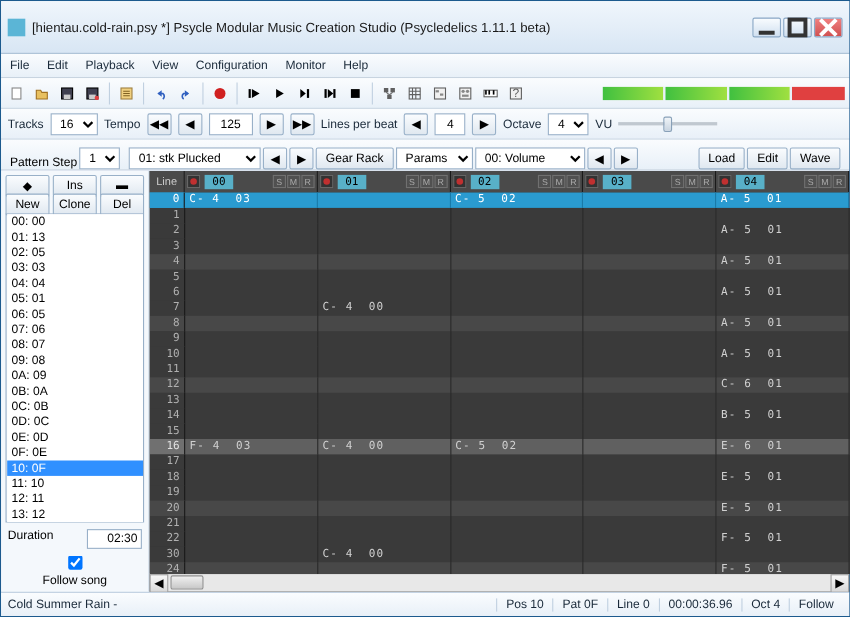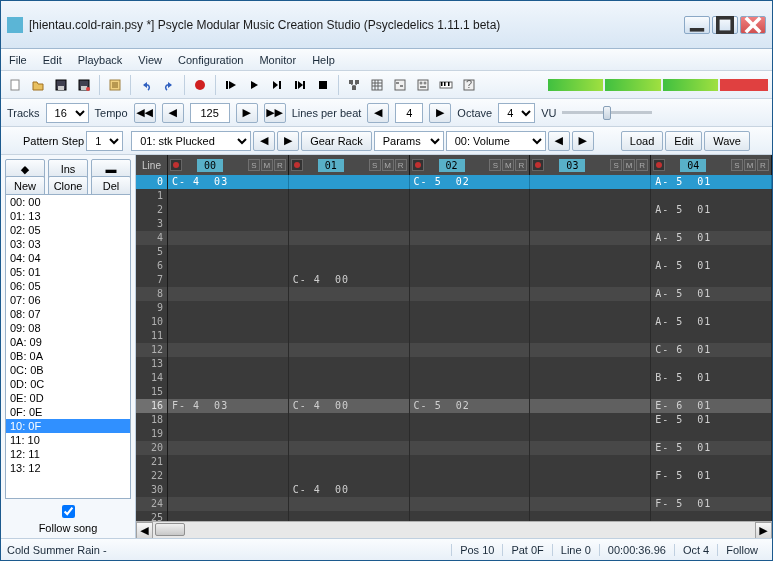--- a/index.html
+++ b/index.html
@@ -20,39 +20,39 @@
 .vu { flex: 0 0 220px; height: 12px; margin-left: auto; display: flex; }
 .vu .g { flex: 1; background: linear-gradient(90deg, #40c040, #a0e040); border-right: 2px solid #e8f0f8; }
 .vu .r { width: 48px; background: #e04040; }
 .paramsbar { height: 28px; background: linear-gradient(#fafcfe, #e8f0f8); display: flex; align-items: center; padding: 0 6px; gap: 6px; border-bottom: 1px solid #c8d4e0; }
 .paramsbar label { color: #1a2a3a; text-align: center; }
 .paramsbar select, .paramsbar input { height: 20px; border: 1px solid #98b0c8; background: #fff; padding: 0 4px; font-size: 11px; }
 .abtn { width: 22px; height: 20px; border: 1px solid #98b0c8; background: linear-gradient(#fafcfe, #e0e8f0); border-radius: 2px; display: flex; align-items: center; justify-content: center; cursor: pointer; }
 .slider { width: 90px; height: 18px; position: relative; background: transparent; display: flex; align-items: center; }
 .slider .track { flex: 1; height: 3px; background: #c0c8d0; }
 .slider .thumb { position: absolute; left: 45%; top: 2px; width: 8px; height: 14px; background: linear-gradient(#f0f4f8, #c8d4e0); border: 1px solid #88a0b8; border-radius: 2px; }
-.secondbar { height: 28px; background: linear-gradient(#fafcfe, #e8f0f8); display: flex; align-items: center; padding: 0 22px; gap: 2px; border-bottom: 1px solid #c8d4e0; }
+.secondbar { height: 28px; background: linear-gradient(#fafcfe, #e8f0f8); display: flex; align-items: flex-end; padding: 0 8px; gap: 2px; border-bottom: 1px solid #c8d4e0; }
 .secondbar select, .secondbar input { height: 20px; border: 1px solid #98b0c8; background: #fff; padding: 0 4px; font-size: 11px; }
 .button { height: 20px; padding: 0 8px; border: 1px solid #98b0c8; background: linear-gradient(#fafcfe, #e0e8f0); border-radius: 2px; cursor: pointer; }
 .main { flex: 1; display: flex; overflow: hidden; }
 .side { width: 135px; background: #f4f8fc; border-right: 1px solid #c0d0e0; display: flex; flex-direction: column; }
 .sidebtns { padding: 4px; display: flex; flex-direction: column; gap: 3px; }
 .sidebtns .row { display: flex; gap: 3px; }
 .sidebtns button { flex: 1; height: 20px; border: 1px solid #98b0c8; background: linear-gradient(#fafcfe, #e0e8f0); border-radius: 2px; cursor: pointer; font-size: 11px; }
 .patlist { flex: 1; background: #fff; border: 1px solid #98b0c8; margin: 0 4px; overflow-y: auto; }
 .patlist .item { padding: 1px 4px; cursor: pointer; font-size: 11px; }
 .patlist .item.sel { background: #3090ff; color: #fff; }
 .sidebot { padding: 6px 6px 4px 6px; }
 .sidebot .dur { display: flex; justify-content: space-between; margin-bottom: 6px; }
 .sidebot input[type=text] { width: 50px; height: 18px; text-align: right; border: 1px solid #98b0c8; padding: 0 3px; }
 .sidebot label { display: flex; align-items: center; gap: 4px; flex-direction: column; }
 .grid { flex: 1; background: #3a3a3a; display: flex; flex-direction: column; overflow: hidden; }
 .trackheads { height: 20px; display: flex; background: #2a2a2a; }
 .lnh { width: 32px; background: #4a4a4a; color: #ccc; display: flex; align-items: center; justify-content: center; font-size: 10px; border-right: 1px solid #1a1a1a; }
-.th { flex: 1; display: flex; align-items: center; gap: 15px; padding: 0 2px; background: #4a4a4a; border-right: 1px solid #1a1a1a; }
+.th { flex: 1; display: flex; align-items: center; gap: 4px; padding: 0 2px; background: #4a4a4a; border-right: 1px solid #1a1a1a; }
 .th .rec { width: 12px; height: 12px; background: #333; border: 1px solid #666; display: flex; align-items: center; justify-content: center; }
 .th .rec div { width: 6px; height: 6px; background: #c03030; border-radius: 50%; }
 .th .tn { flex: 0 0 26px; background: #58b0c8; color: #000; text-align: center; font-size: 10px; font-family: monospace; padding: 1px 0; }
 .th .smr { display: flex; gap: 1px; margin-left: auto; }
 .th .smr span { width: 12px; height: 12px; background: #505050; border: 1px solid #707070; color: #aaa; font-size: 8px; display: flex; align-items: center; justify-content: center; cursor: pointer; }
 .bluerow { height: 14px; display: flex; background: #2a9bd0; }
 .bluerow .cell { border-right: 1px solid #1a7aa8; }
 .rows { flex: 1; overflow: auto; background: #3a3a3a; }
 .row { height: 14px; display: flex; }
 .row.hi { background: #484848; }
@@ -314,20 +314,24 @@
           <div class="item">0C: 0B</div>
           <div class="item">0D: 0C</div>
           <div class="item">0E: 0D</div>
           <div class="item">0F: 0E</div>
           <div class="item sel">10: 0F</div>
           <div class="item">11: 10</div>
           <div class="item">12: 11</div>
           <div class="item">13: 12</div>
         </div>
       <div class="sidebot">
+        <div class="dur">
+          <span>Duration</span>
+          <input type="text" value="02:30" style="">
+        </div>
         <label>
           <input type="checkbox" checked="" style="">
           <span>Follow song</span>
         </label>
       </div>
     </div>
 
     <div class="grid">
       <div class="trackheads" id="theads">
           <div class="lnh">Line</div>
@@ -516,20 +520,28 @@
             <div class="cell"></div>
             <div class="cell"></div>
           </div>
           <div class="row lt">
             <div class="ln">16</div>
             <div class="cell">F- 4  03</div>
             <div class="cell">C- 4  00</div>
             <div class="cell">C- 5  02</div>
             <div class="cell"></div>
             <div class="cell">E- 6  01</div>
+          </div>
+          <div class="row">
+            <div class="ln">17</div>
+            <div class="cell"></div>
+            <div class="cell"></div>
+            <div class="cell"></div>
+            <div class="cell"></div>
+            <div class="cell"></div>
           </div>
           <div class="row">
             <div class="ln">18</div>
             <div class="cell"></div>
             <div class="cell"></div>
             <div class="cell"></div>
             <div class="cell"></div>
             <div class="cell">E- 5  01</div>
           </div>
           <div class="row">

